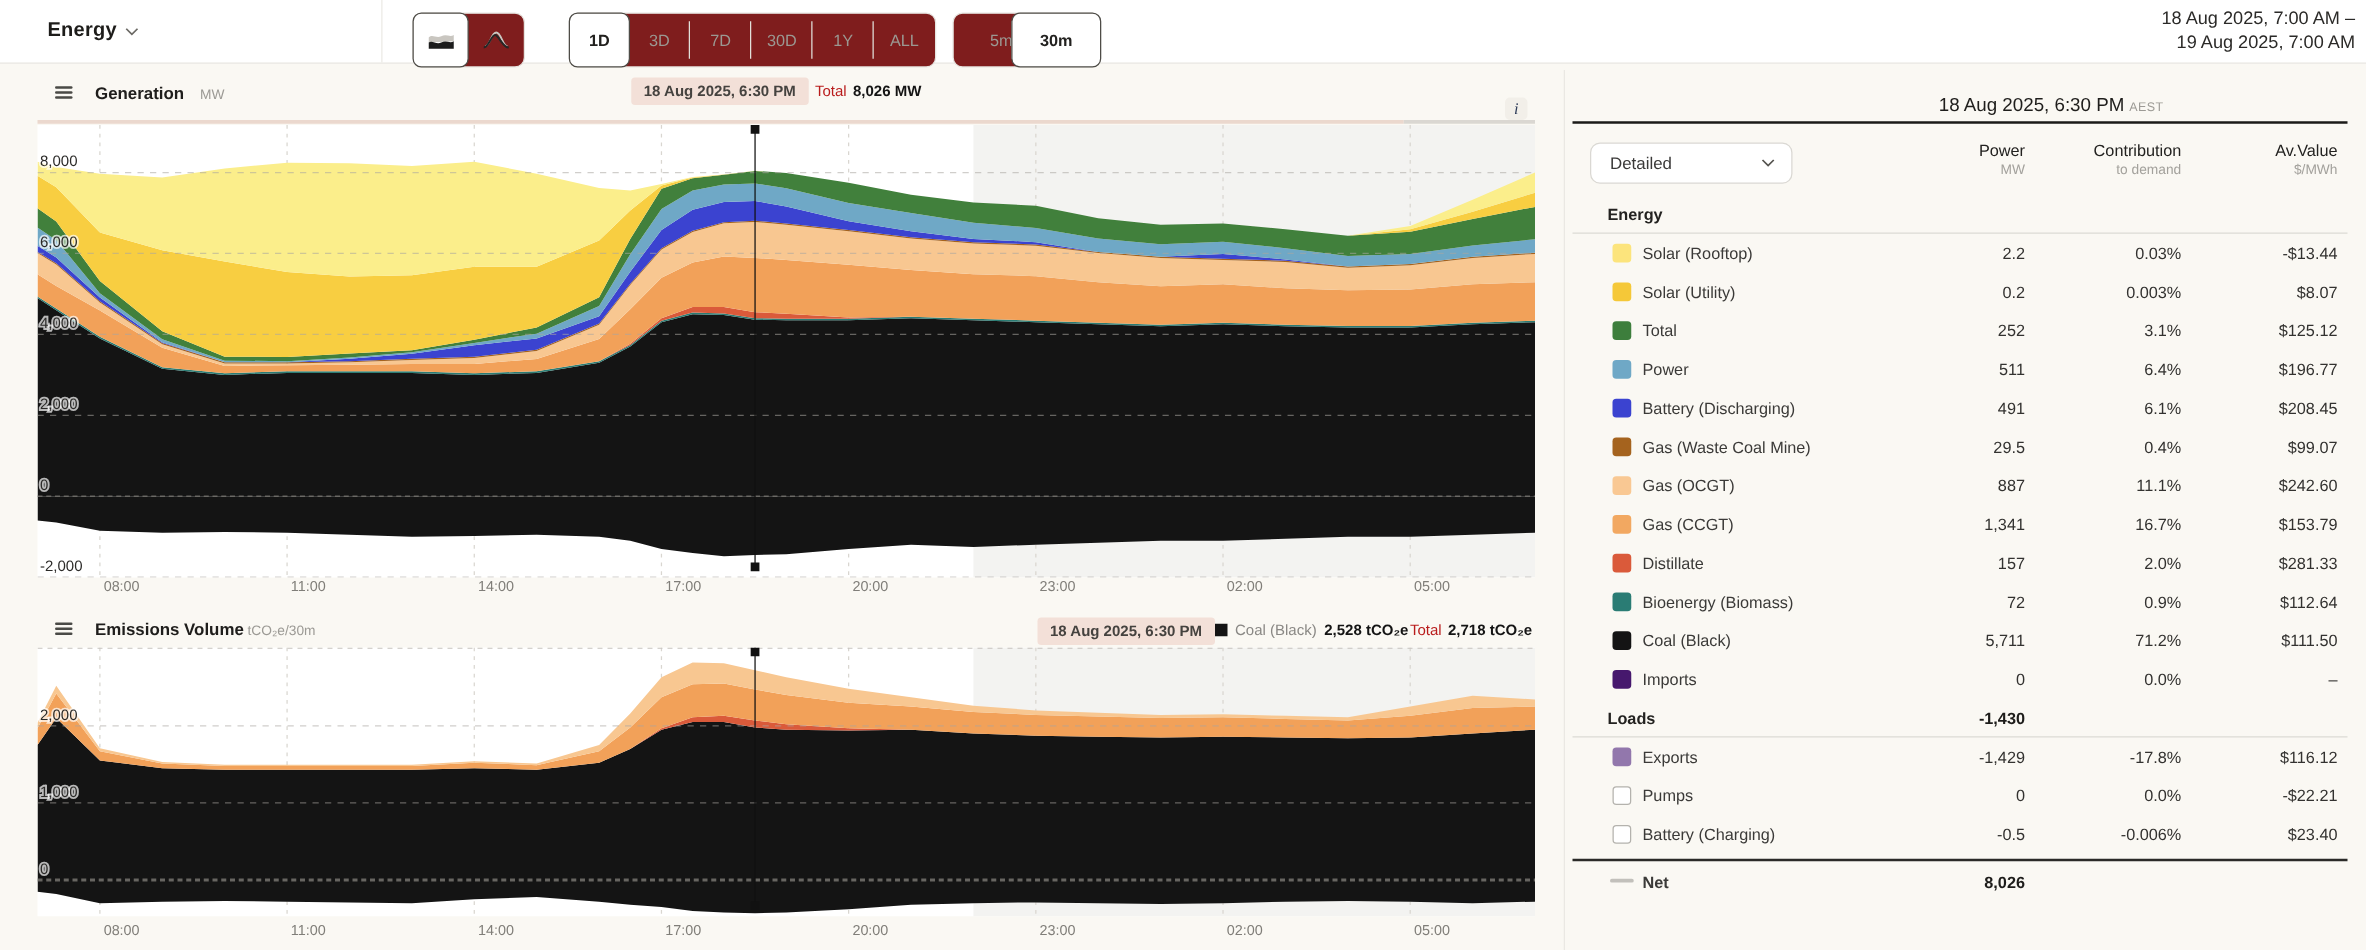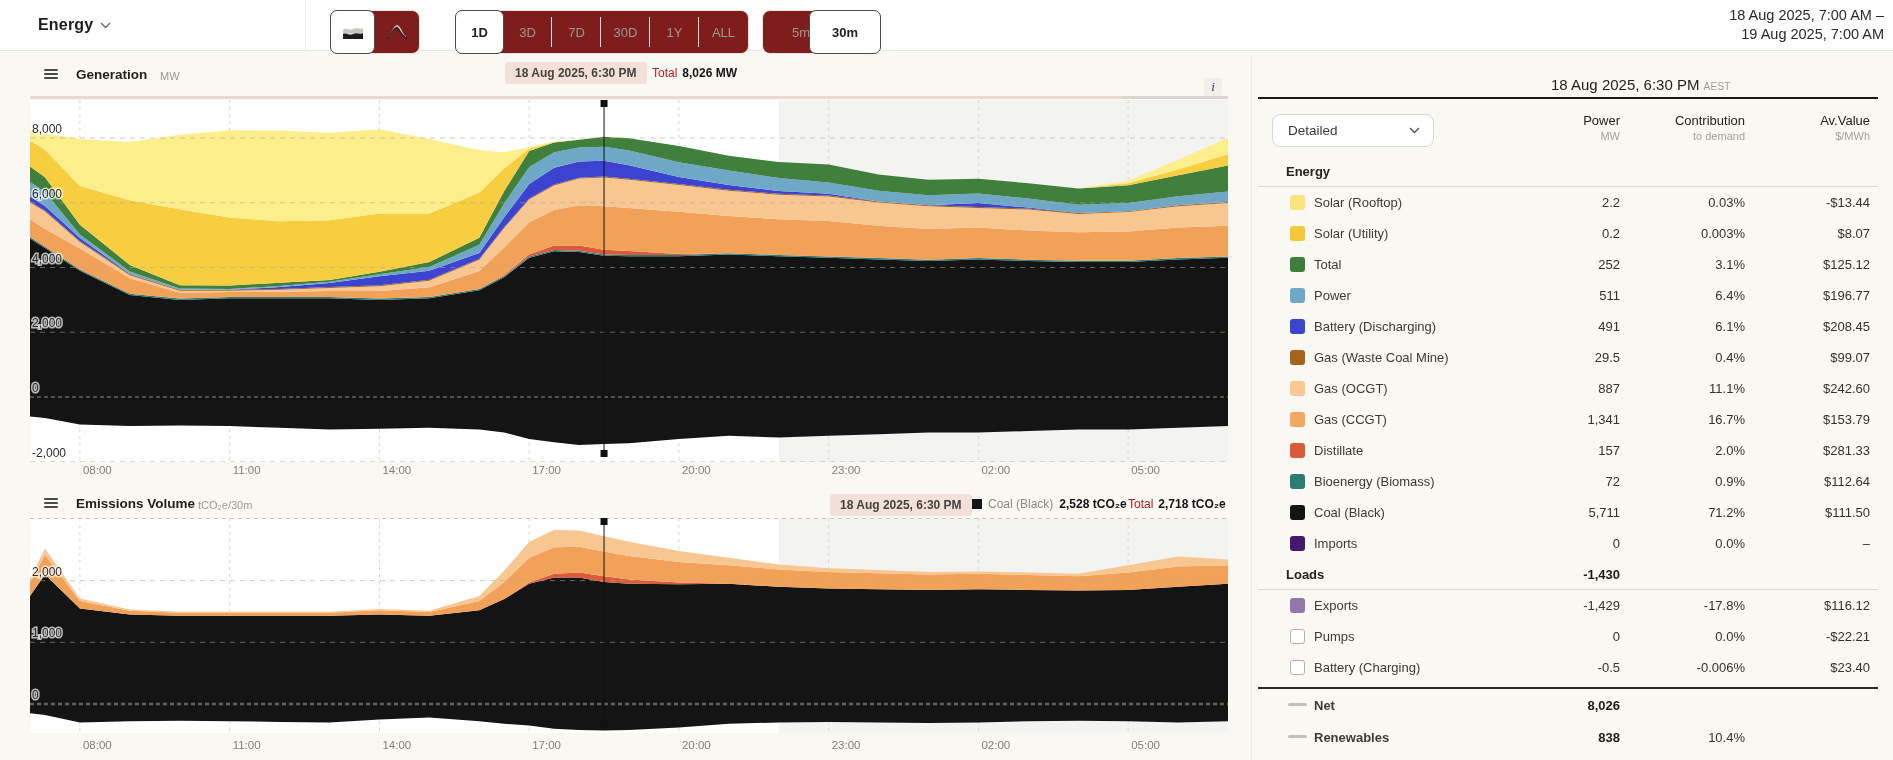--- a/index.html
+++ b/index.html
@@ -407,23 +407,16 @@
           <span class="cell av">$23.40</span>
         </div>
         <div class="pthick"></div>
         <div class="prow sumrow">
           <span class="swline"></span>
           <span class="lab bold">Net</span>
           <span class="cell pw bold">8,026</span>
           <span class="cell ct"></span>
           <span class="cell av"></span>
         </div>
-        <div class="prow sumrow">
-          <span class="swline"></span>
-          <span class="lab bold">Renewables</span>
-          <span class="cell pw bold">838</span>
-          <span class="cell ct">10.4%</span>
-          <span class="cell av"></span>
-        </div>
       </div>
   </aside>
 
 </div>
 
 </body></html>

